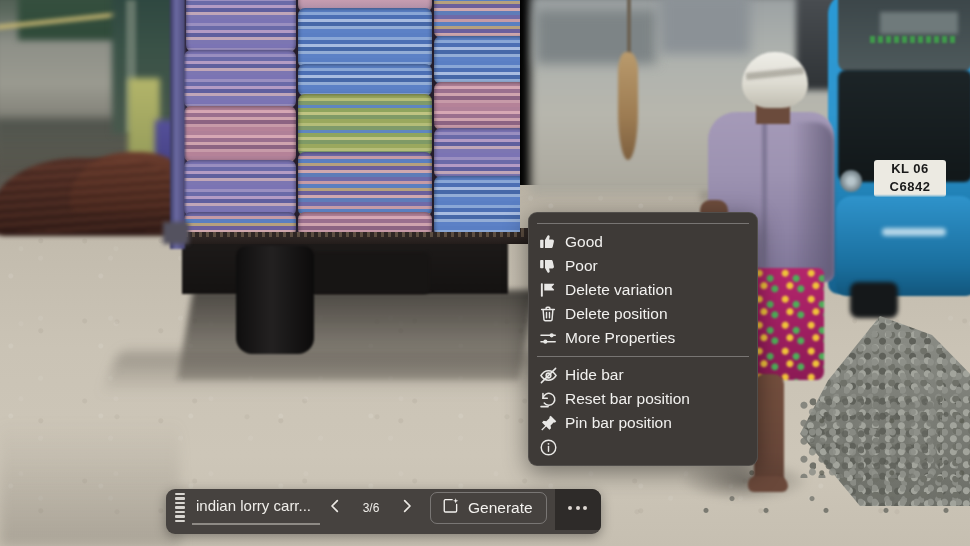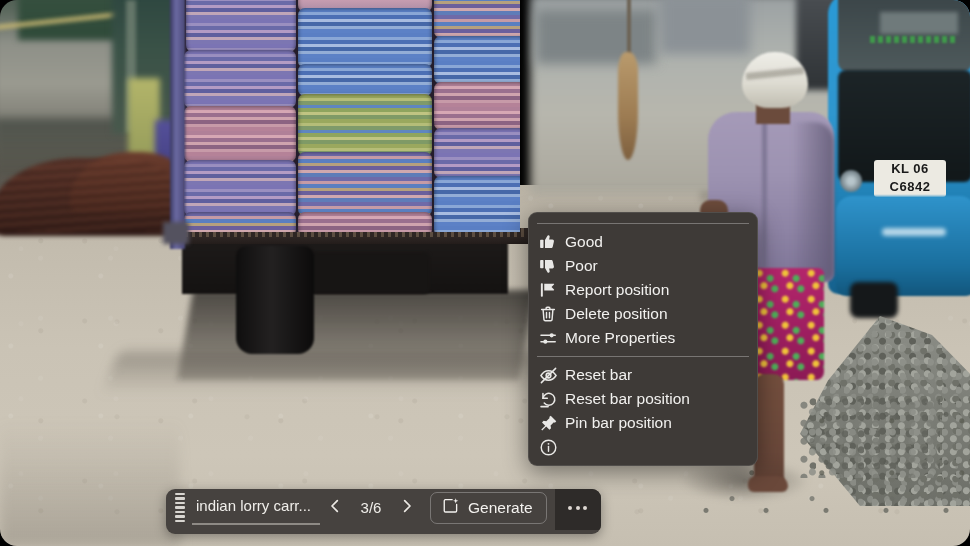--- a/index.html
+++ b/index.html
@@ -6,21 +6,20 @@
   html, body {
     width: 970px; height: 546px;
     overflow: hidden;
     font-family: "Liberation Sans", sans-serif;
     background: #000;
   }
   #stage {
     position: relative;
     width: 970px; height: 546px;
     overflow: hidden;
-    border-radius: 17px;
   }
 
   
   .photo { position: absolute; inset: 0; overflow: hidden; }
 
   
   .ground {
     position: absolute; left: 0; top: 185px; width: 970px; height: 361px;
     background:
       linear-gradient(180deg, #b9b2a4 0%, #c3bcae 18%, #cac3b5 45%, #cdc6b8 75%, #c6bfb1 100%);
@@ -441,21 +440,21 @@
     padding: 0 4px 2px 4px;
     overflow: hidden; white-space: nowrap;
   }
   .nav-btn {
     width: 30px; height: 34px;
     display: flex; align-items: center; justify-content: center;
     color: #ece9e4;
   }
   .counter {
     min-width: 42px; text-align: center;
-    color: #f0eeea; font-size: 15px;
+    color: #f0eeea; font-size: 12px;
     padding: 0 2px;
   }
   .gen-btn {
     display: flex; align-items: center; gap: 8px;
     height: 32px; margin-left: 8px; padding: 0 13px 0 11px;
     border: 1px solid rgba(255,255,255,.28);
     border-radius: 7px;
     color: #f4f2ef; font-size: 15.5px;
   }
   .more-btn {
@@ -588,21 +587,21 @@
       <span class="ctx-label">Poor</span>
     </div>
 
     <div class="ctx-item">
       <span class="ico">
         <svg width="18" height="18" viewBox="0 0 24 24" fill="currentColor">
           <rect x="2.5" y="3" width="2.6" height="18" rx="1"></rect>
           <path d="M7 3.5h12.5c.6 0 .9.7.5 1.1l-3.3 3.4 3.3 3.4c.4.4.1 1.1-.5 1.1H7V3.5z"></path>
         </svg>
       </span>
-      <span class="ctx-label">Report position</span>
+      <span class="ctx-label">Delete variation</span>
     </div>
 
     <div class="ctx-item">
       <span class="ico">
         <svg width="18" height="18" viewBox="0 0 24 24" fill="none" stroke="currentColor" stroke-width="1.9" stroke-linecap="round">
           <path d="M3.5 6h17"></path>
           <path d="M9.5 6V4.2c0-.6.5-1.2 1.2-1.2h2.6c.7 0 1.2.6 1.2 1.2V6"></path>
           <path d="M5.5 6.5l1.1 13c.1.9.8 1.5 1.7 1.5h7.4c.9 0 1.6-.6 1.7-1.5l1.1-13"></path>
           <path d="M10 10v7M14 10v7"></path>
         </svg>
@@ -624,21 +623,21 @@
     <div class="ctx-sep"></div>
 
     <div class="ctx-item">
       <span class="ico">
         <svg width="19" height="19" viewBox="0 0 24 24" fill="none" stroke="currentColor" stroke-width="1.9" stroke-linecap="round">
           <path d="M2.5 12s3.6-6 9.5-6 9.5 6 9.5 6-3.6 6-9.5 6-9.5-6-9.5-6z"></path>
           <circle cx="12" cy="12" r="3"></circle>
           <path d="M3 21L21 3"></path>
         </svg>
       </span>
-      <span class="ctx-label">Reset bar</span>
+      <span class="ctx-label">Hide bar</span>
     </div>
 
     <div class="ctx-item">
       <span class="ico">
         <svg width="19" height="19" viewBox="0 0 24 24" fill="none" stroke="currentColor" stroke-width="1.9" stroke-linecap="round">
           <path d="M5 10.5a7.5 7.5 0 1 1 1.6 6"></path>
           <path d="M5 4.5V10.5H10.5"></path>
           <path d="M2.5 21h9"></path>
         </svg>
       </span>

